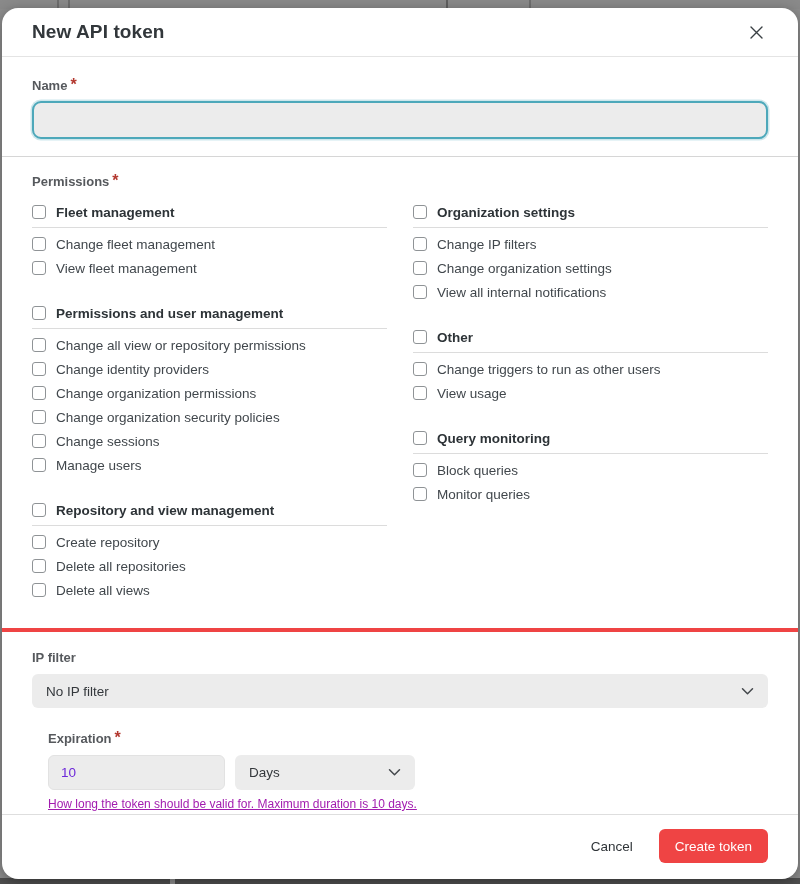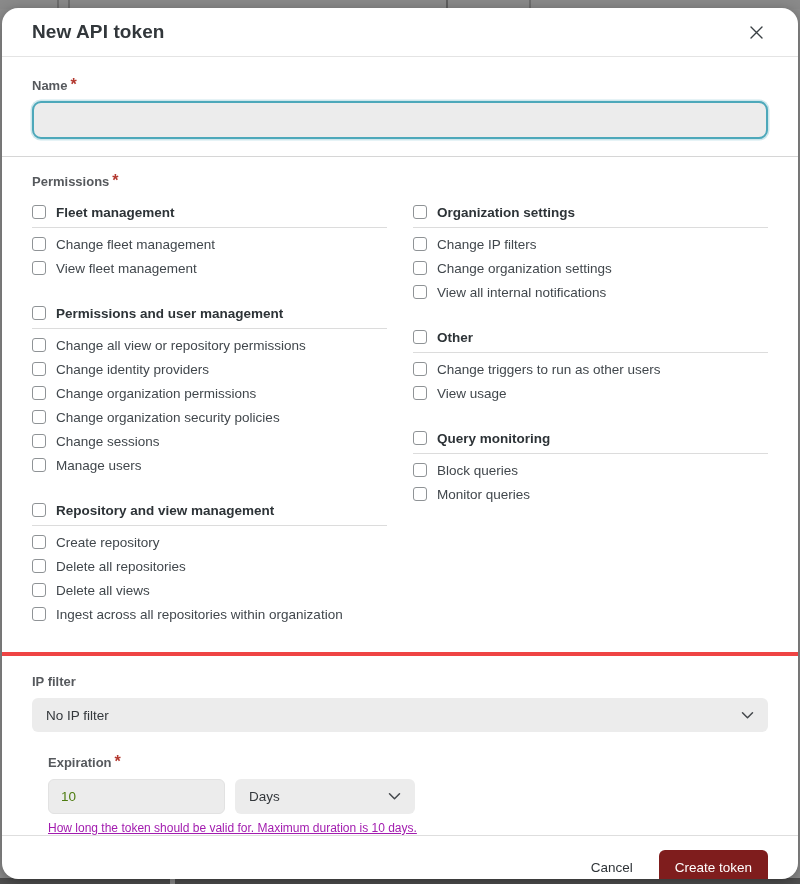--- a/index.html
+++ b/index.html
@@ -67,37 +67,37 @@
     background:#ececec; border:none; border-radius:6px;
     display:flex; align-items:center; justify-content:space-between;
     font-size:13.5px; color:#34383c; cursor:pointer;
     font-family:inherit;
   }
 
   .exp-section { padding:17px 46px 0; }
   .exp-row { display:flex; gap:10px; margin-top:8px; }
   .exp-number {
     width:177px; height:35px; background:#ececec; border:1px solid #e2e2e2;
-    border-radius:6px; padding:0 12px; font-size:13.5px; color:#4d7c0f; outline:none;
+    border-radius:6px; padding:0 12px; font-size:13.5px; color:#6d28d9; outline:none;
     font-family:inherit;
   }
   .exp-unit { width:180px; margin-top:0; height:35px; }
   .help-text { margin-top:7px; font-size:12px; color:#a21caf;text-decoration:underline; }
 
   .modal-footer {
     margin-top:auto; border-top:1px solid #dedede;
     padding:14px 30px 16px; display:flex; align-items:center;
     justify-content:flex-end; gap:24px;
   }
   .cancel-btn {
     background:none; border:none; font-size:13.5px; color:#2f3438;
     cursor:pointer; font-family:inherit; padding:6px 2px;
   }
   .create-btn {
-    background:#7f1d1d; color:#ffffff; border:none; border-radius:6px;
+    background:#ef4444; color:#ffffff; border:none; border-radius:6px;
     height:34px; padding:0 16px; font-size:13.5px; cursor:pointer;
     font-family:inherit;
   }
 </style>
 </head>
 <body>
 
 <div class="backdrop-top">
   <div class="vline" style="left:57px"></div>
   <div class="vline" style="left:68px"></div>
@@ -188,24 +188,20 @@
               <span>Create repository</span>
             </label>
             <label class="perm-item">
               <input type="checkbox" style="">
               <span>Delete all repositories</span>
             </label>
             <label class="perm-item">
               <input type="checkbox" style="">
               <span>Delete all views</span>
             </label>
-            <label class="perm-item">
-              <input type="checkbox" style="">
-              <span>Ingest across all repositories within organization</span>
-            </label>
           </div>
         </div>
         <div class="perm-col">
           <div class="perm-group">
             <label class="group-header">
               <input type="checkbox" style="">
               <span>Organization settings</span>
             </label>
             <label class="perm-item">
               <input type="checkbox" style="">

